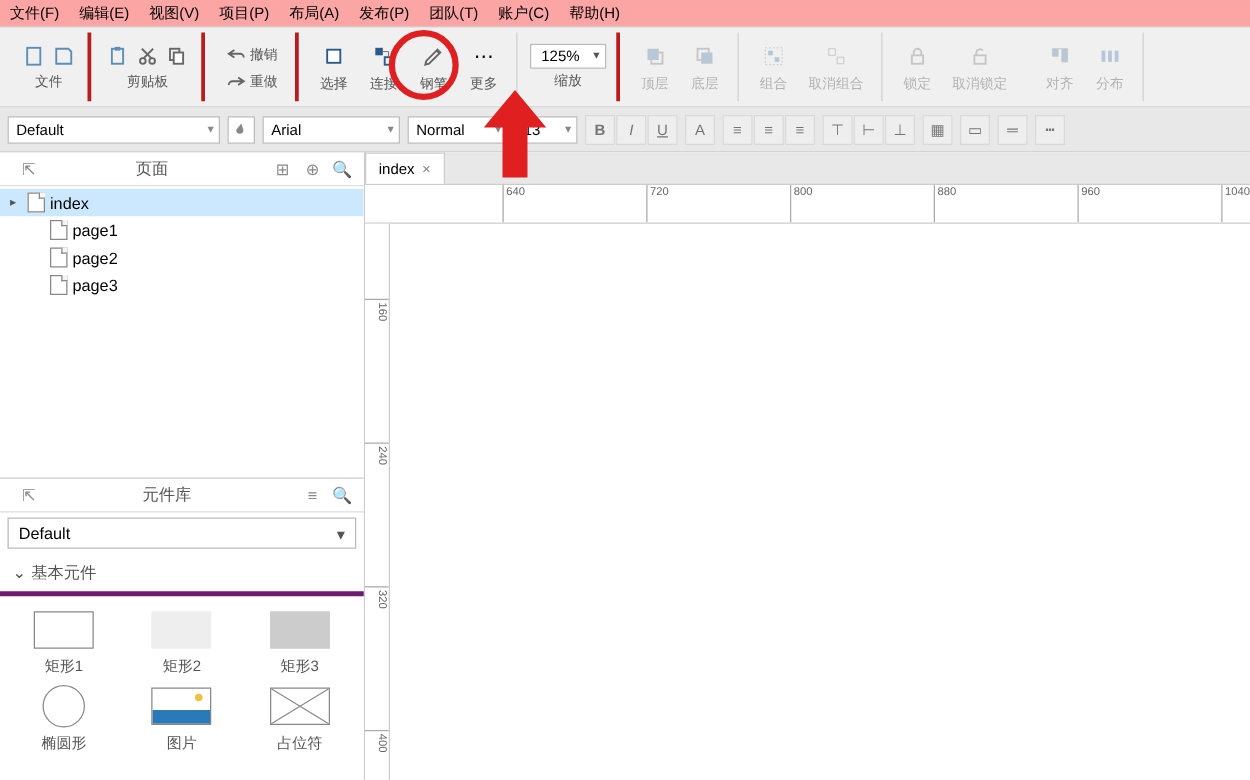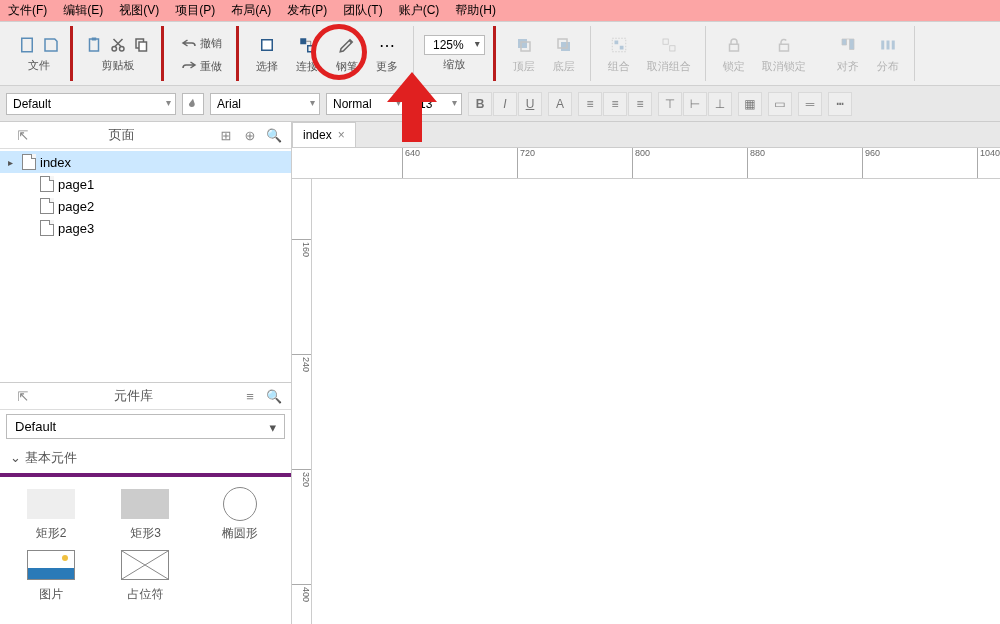--- a/index.html
+++ b/index.html
@@ -135,21 +135,21 @@
   <div class="tool-group">
     <div class="tool-item">
       <div style="display:flex; align-items:center; gap:2px;">
           <svg class="i" viewBox="0 0 24 24">
             <path d="M10 8L4 12l6 4M4 12h12a4 4 0 014 4" fill="none" stroke="#666" stroke-width="2"></path>
           </svg>
           <span class="tool-label">撤销</span>
         </div>
     </div>
     <div class="tool-item">
-      <div style="display:flex; align-items:flex-end; gap:2px;">
+      <div style="display:flex; align-items:flex-start; gap:2px;">
           <svg class="i" viewBox="0 0 24 24">
             <path d="M14 8l6 4-6 4M20 12H8a4 4 0 00-4 4" fill="none" stroke="#666" stroke-width="2"></path>
           </svg>
           <span class="tool-label">重做</span>
         </div>
     </div>
   </div>
 
   <div class="tool-group-h">
     <div class="tool-item">
@@ -351,20 +351,24 @@
       <div class="panel-header">
         <span class="icn">⇱</span>
         <span class="panel-title">元件库</span>
         <span class="icn">≡</span>
         <span class="icn">🔍</span>
       </div>
       <div class="lib-dropdown">Default</div>
       <div class="lib-section">基本元件</div>
       <div class="lib-grid">
         <div class="lib-item">
+          <div class="lib-shape" style="border:1px solid #888;"></div>
+          <span class="lib-label">矩形1</span>
+        </div>
+        <div class="lib-item">
           <div class="lib-shape" style="background:#eee;"></div>
           <span class="lib-label">矩形2</span>
         </div>
         <div class="lib-item">
           <div class="lib-shape" style="background:#ccc;"></div>
           <span class="lib-label">矩形3</span>
         </div>
         <div class="lib-item">
           <div class="lib-shape" style="display:flex;align-items:center;justify-content:center;">
               <div style="width:34px;height:34px;border:1px solid #888;border-radius:50%;"></div>

